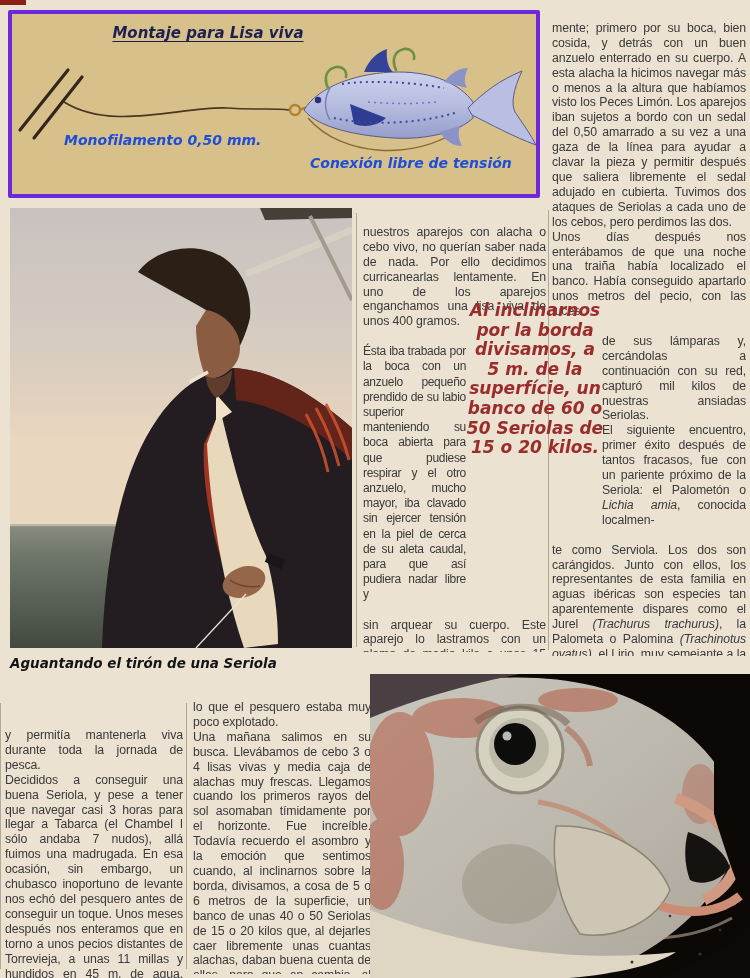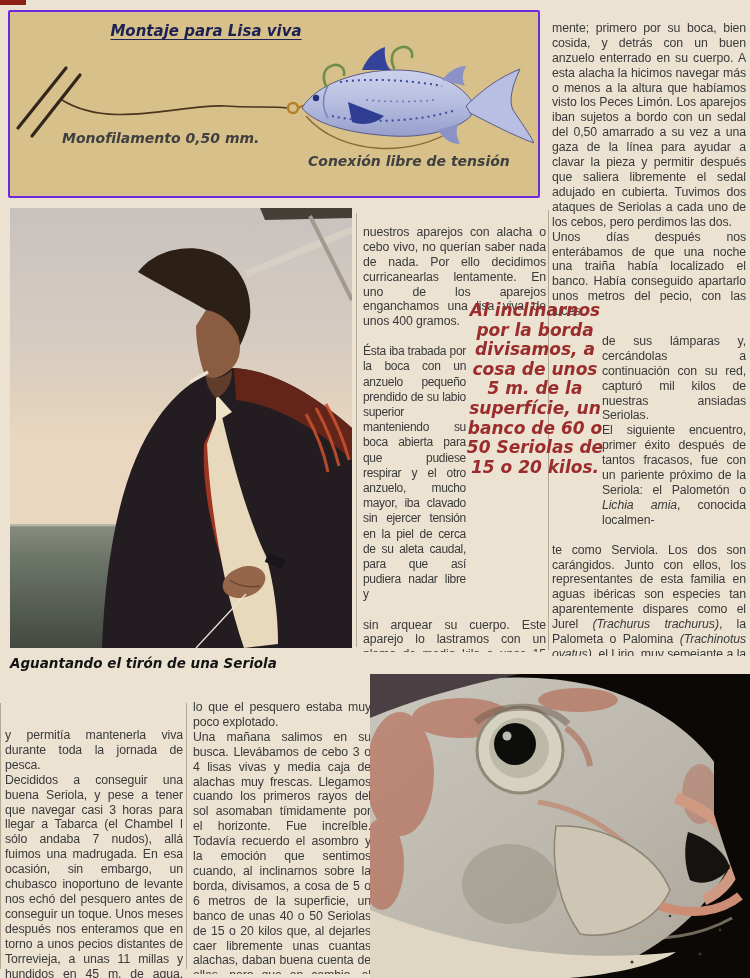--- a/index.html
+++ b/index.html
@@ -1,26 +1,26 @@
 <!DOCTYPE html>
 <html lang="es"><head>
 <meta charset="utf-8">
 <style>
   html,body{margin:0;padding:0;background:#888;}
   #page{position:relative;width:750px;height:978px;background:#ebe2d1;overflow:hidden;
         font-family:"Liberation Sans",sans-serif;margin:0 auto;}
   .abs{position:absolute;}
   
   .diagram{left:8px;top:10px;width:532px;height:188px;background:#d8c08b;
-           border:2px solid #6d28d9;box-sizing:border-box;border-radius:2px;}
+           border:4px solid #6d28d9;box-sizing:border-box;border-radius:2px;}
   .diagram svg{position:absolute;left:0;top:0;}
   .diag-title{left:86px;top:10px;width:220px;text-align:center;
               font:italic bold 15px "DejaVu Sans",sans-serif;color:#1d2152;
               text-decoration:underline;text-underline-offset:3px;}
-  .diag-label{font:italic bold 14px "DejaVu Sans",sans-serif;color:#404040;}
+  .diag-label{font:italic bold 14px "DejaVu Sans",sans-serif;color:#1d4ed8;}
   .lbl-mono{left:52px;top:118px;}
   .lbl-conn{left:298px;top:141px;}
   
   .col{color:#3a3a3a;font-size:12.3px;line-height:14.9px;text-align:justify;
        letter-spacing:-0.1px;white-space:pre-line;overflow:hidden;
        -webkit-hyphens:auto;hyphens:auto;}
   .col-right{left:552px;top:6px;width:194px;height:650px;}
   .col-middle{left:363px;top:210px;width:183px;height:442px;}
   .m-wrap{width:103px;font-size:12px;letter-spacing:-0.3px;line-height:15.2px;}
   .r-wrap{margin-left:50px;width:144px;}
@@ -154,21 +154,20 @@
 Unos días después nos enterábamos de que una noche una traiña había localizado el banco. Había conseguido apartarlo unos metros del pecio, con las luces</span></div>
     <div class="r-wrap"><span>de sus lámparas y, cercándolas a continuación con su red, capturó mil kilos de nuestras ansiadas Seriolas.
 El siguiente encuentro, primer éxito después de tantos fracasos, fue con un pariente próximo de la Seriola: el Palometón o </span><span style="font-style: italic;">Lichia amia</span><span>, conocida localmen-</span></div>
     <div><span>te como Serviola. Los dos son carángidos. Junto con ellos, los representantes de esta familia en aguas ibéricas son especies tan aparentemente dispares como el Jurel </span><span style="font-style: italic;">(Trachurus trachurus)</span><span>, la Palometa o Palomina </span><span style="font-style: italic;">(Trachinotus ovatus)</span><span>, el Lirio, muy semejante a la anterior aunque más alargado </span></div>
   </div>
 
   <div class="abs pullquote">
       <div>Al inclinarnos</div>
       <div>por la borda</div>
       <div>divisamos, a</div>
-      <div>cosa de unos</div>
       <div>5 m. de la</div>
       <div>superfície, un</div>
       <div>banco de 60 o</div>
       <div>50 Seriolas de</div>
       <div>15 o 20 kilos.</div>
     </div>
 
 
   <div class="abs col col-b1"><span>y permitía mantenerla viva durante toda la jornada de pesca.
 Decididos a conseguir una buena Seriola, y pese a tener que navegar casi 3 horas para llegar a Tabarca (el Chambel I sólo andaba 7 nudos), allá fuimos una madrugada. En esa ocasión, sin embargo, un chubasco inoportuno de levante nos echó del pesquero antes de conseguir un toque. Unos meses después nos enteramos que en torno a unos pecios distantes de Torrevieja, a unas 11 millas y hundidos en 45 m. de agua, algunos pescadores deportivos estaban capturando Seriolas tremendas. El asunto lo llevaban con relativo secreto, por</span></div>

